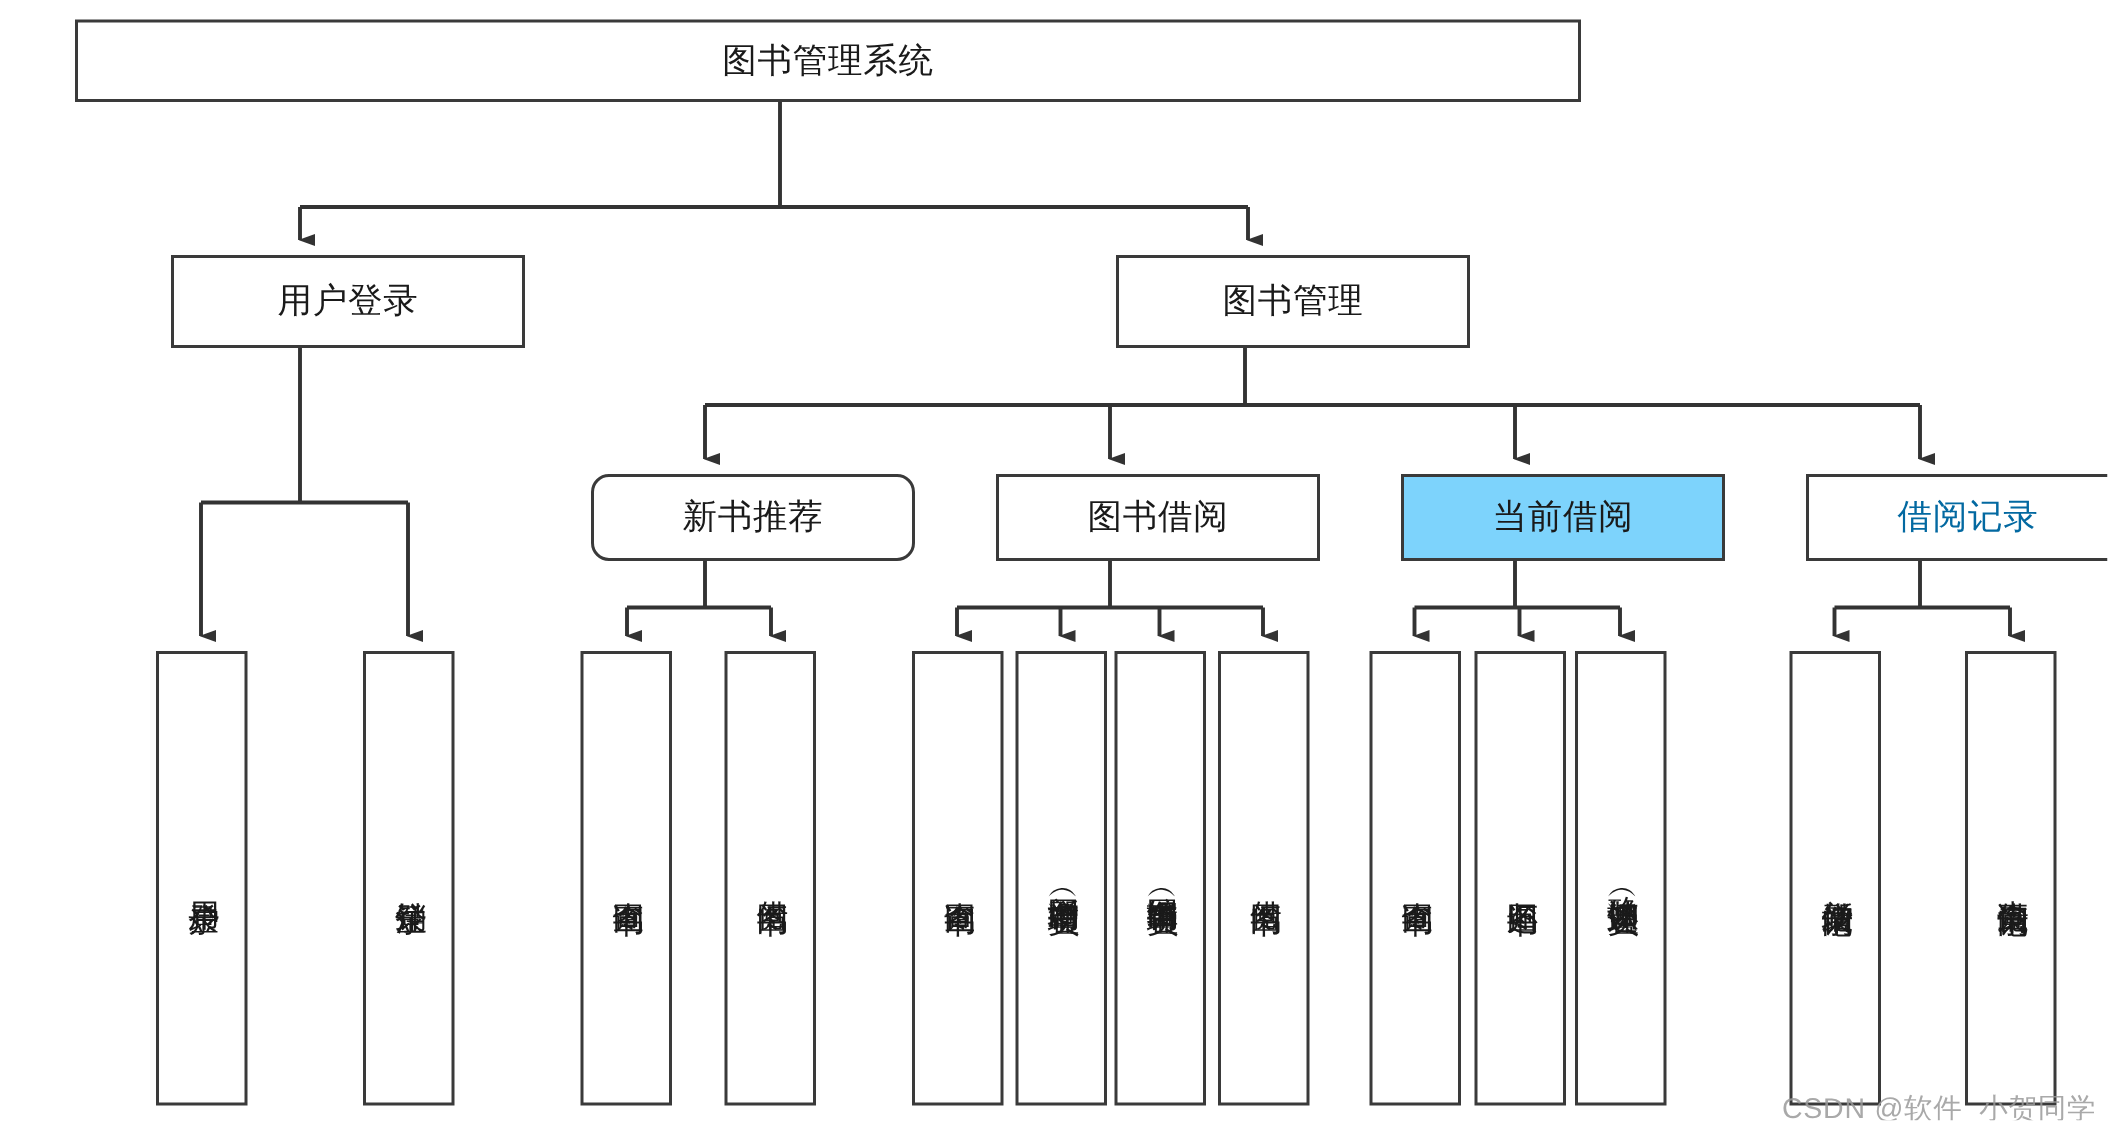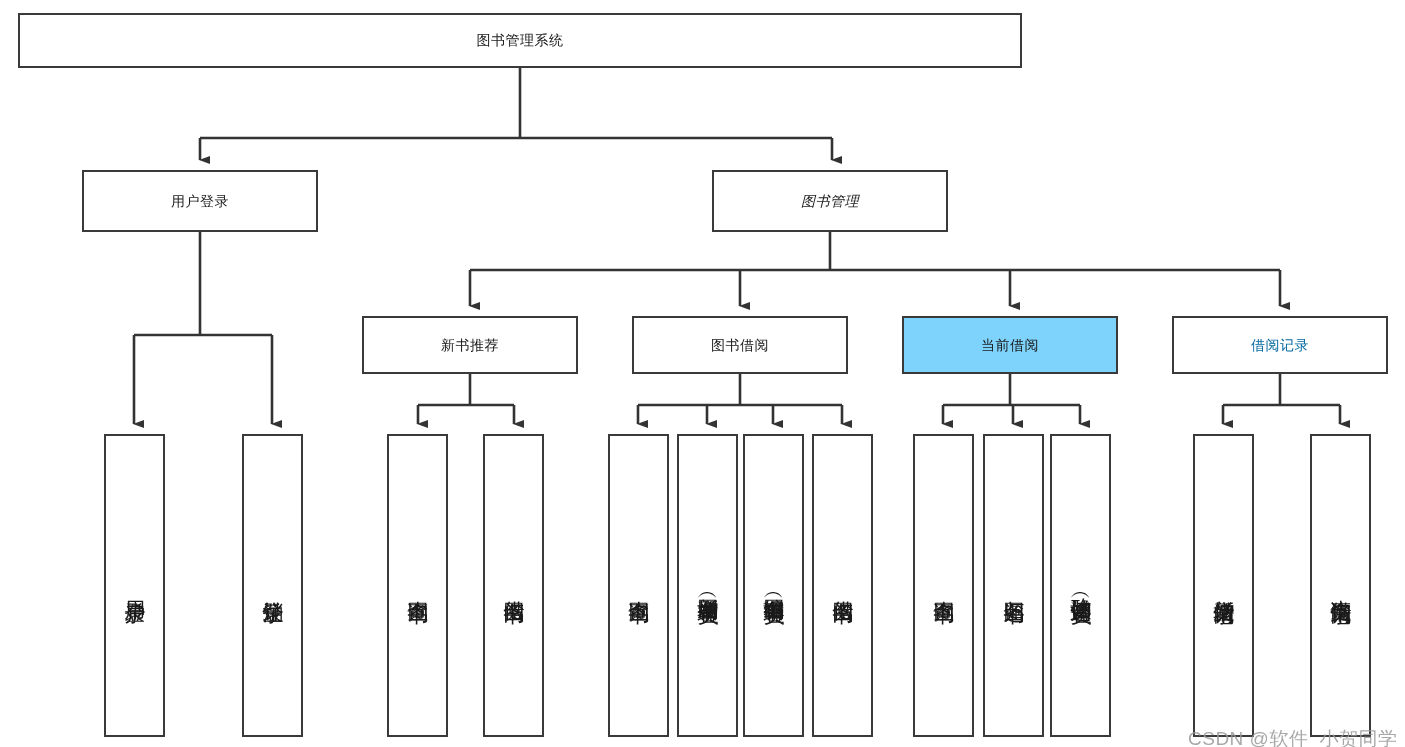--- a/index.html
+++ b/index.html
@@ -30,23 +30,24 @@
     position: absolute;
     box-sizing: border-box;
     border: 2.5px solid #3a3a3a;
     background: #ffffff;
     display: flex;
     align-items: center;
     justify-content: center;
     color: #1a1a1a;
   }
   .node.horizontal {
-    font-size: 14px;
+    font-size: 23px;
     line-height: 1.2;
     letter-spacing: 0.5px;
+    margin-left: 32px;
   }
   .node.vertical {
     writing-mode: vertical-rl;
     text-orientation: upright;
     font-size: 21px;
     line-height: 1.38;
     letter-spacing: 1px;
     padding: 4px 0;
     text-align: center;
   }
@@ -121,25 +122,25 @@
     </g>
   </svg>
 
   <div class="node horizontal" style="left: 18px; top: 13px; width: 1004px; height: 55px; border-color: rgb(58, 58, 58); background: rgb(255, 255, 255); color: rgb(26, 26, 26);">
       <span class="label">图书管理系统</span>
     </div>
 
   <div class="node horizontal" style="left: 82px; top: 170px; width: 236px; height: 62px; border-color: rgb(58, 58, 58); background: rgb(255, 255, 255); color: rgb(26, 26, 26);">
       <span class="label">用户登录</span>
     </div>
-  <div class="node horizontal" style="left: 712px; top: 170px; width: 236px; height: 62px; border-color: rgb(58, 58, 58); background: rgb(255, 255, 255); color: rgb(26, 26, 26); font-style: italic;">
+  <div class="node horizontal" style="left: 712px; top: 170px; width: 236px; height: 62px; border-color: rgb(58, 58, 58); background: rgb(255, 255, 255); color: rgb(26, 26, 26);">
       <span class="label">图书管理</span>
     </div>
 
-  <div class="node horizontal" style="left: 362px; top: 316px; width: 216px; height: 58px; border-color: rgb(58, 58, 58); background: rgb(255, 255, 255); color: rgb(26, 26, 26);">
+  <div class="node horizontal" style="left: 362px; top: 316px; width: 216px; height: 58px; border-color: rgb(58, 58, 58); background: rgb(255, 255, 255); color: rgb(26, 26, 26); border-radius: 12px;">
       <span class="label">新书推荐</span>
     </div>
   <div class="node horizontal" style="left: 632px; top: 316px; width: 216px; height: 58px; border-color: rgb(58, 58, 58); background: rgb(255, 255, 255); color: rgb(26, 26, 26);">
       <span class="label">图书借阅</span>
     </div>
   <div class="node horizontal" style="left: 902px; top: 316px; width: 216px; height: 58px; border-color: rgb(58, 58, 58); background: #7dd3fc; color: rgb(26, 26, 26);">
       <span class="label">当前借阅</span>
     </div>
   <div class="node horizontal" style="left: 1172px; top: 316px; width: 216px; height: 58px; border-color: rgb(58, 58, 58); background: rgb(255, 255, 255); color: #0369a1;">
       <span class="label">借阅记录</span>

